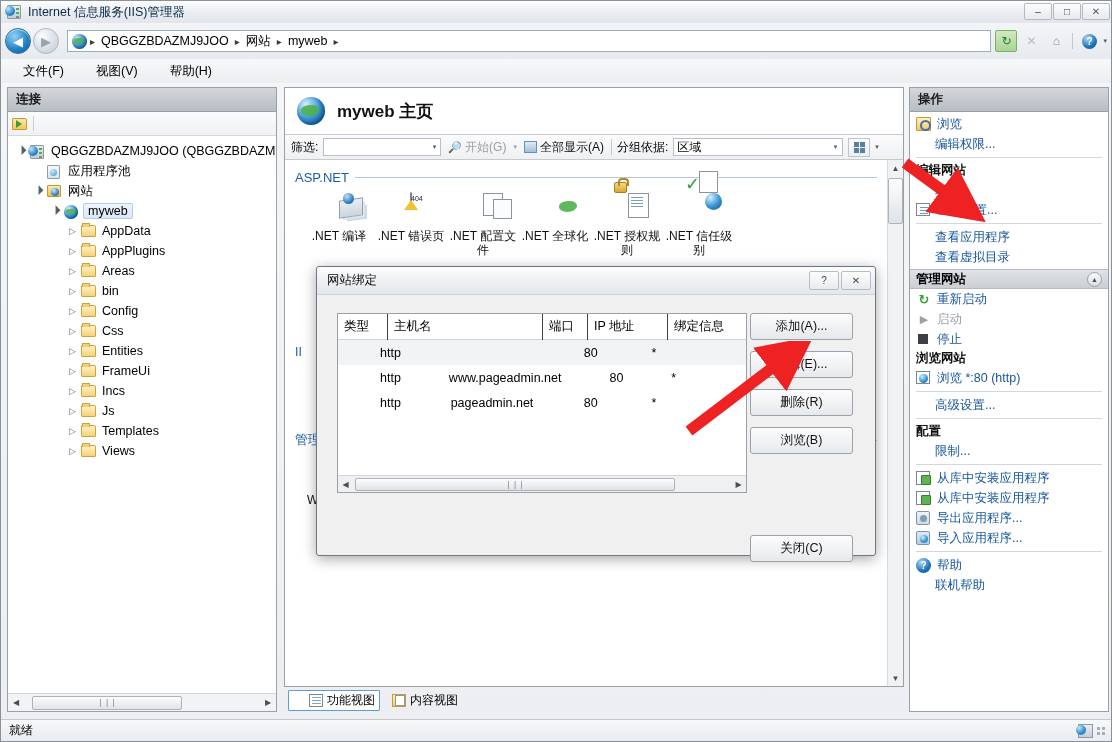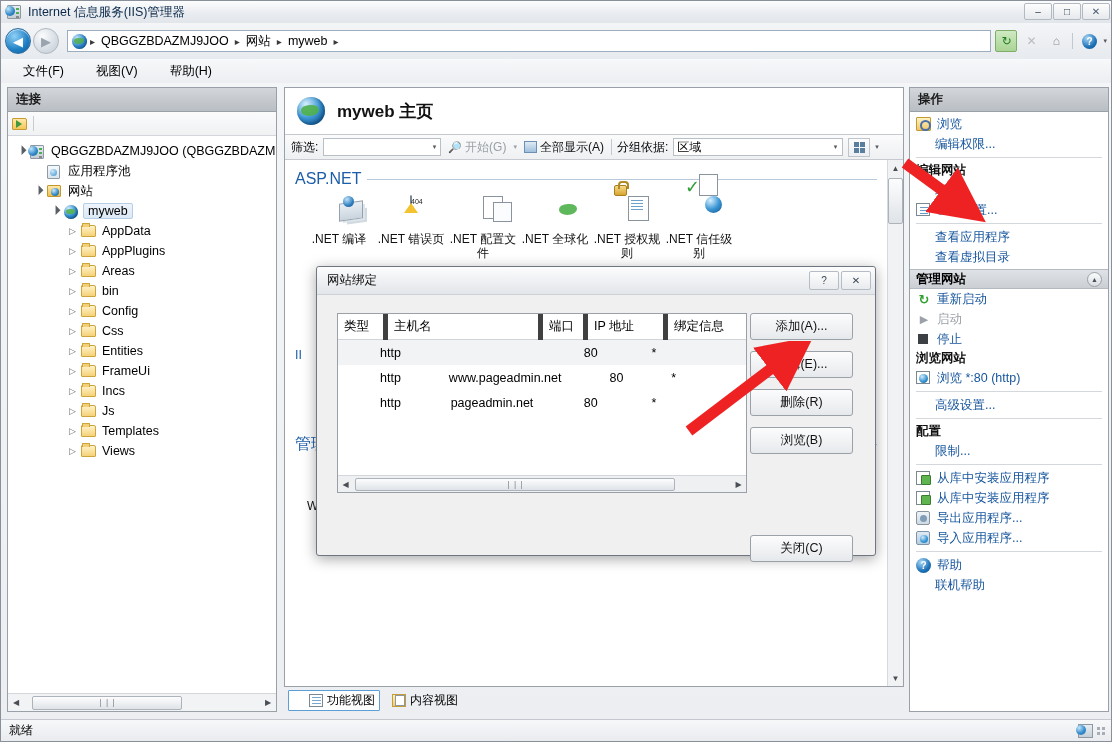--- a/index.html
+++ b/index.html
@@ -247,21 +247,21 @@
   .viewbtn {
     width:22px;height:19px;border:1px solid #c0c5cb;background:linear-gradient(#fdfdfe,#eceef1);
     display:flex;align-items:center;justify-content:center;
   }
   .grid4 { width:11px;height:11px;display:grid;grid-template-columns:1fr 1fr;grid-gap:1px; }
   .grid4 i { background:#5a7f9e; display:block; }
 
   .content-scroll { flex:1; position:relative; overflow:hidden; background:#fff; display:flex; }
   .content-inner { flex:1; padding:6px 10px 0 10px; overflow:hidden; }
   .grp-hdr { display:flex; align-items:center; gap:6px; margin:4px 0 2px 0; }
-  .grp-hdr .gt { color:#1c5ea8; font-size:16px; white-space:nowrap; }
+  .grp-hdr .gt { color:#1c5ea8; font-size:13px; white-space:nowrap; }
   .grp-hdr .gl { flex:1; height:1px; background:#b9c9dc; }
   .icon-row { display:flex; gap:0px; padding:6px 0 0 8px; }
   .feat {
     width:72px; display:flex; flex-direction:column; align-items:center; gap:4px;
     font-size:12px; text-align:center; line-height:14px;
   }
   .feat .fi { width:34px; height:32px; position:relative; }
   .feat .fl { color:#111; }
 
   
@@ -496,21 +496,21 @@
   .dlg-body { position:relative; height:262px; padding:18px 14px 0 20px; }
   .dlg-list {
     position:absolute; left:20px; top:18px; width:410px; height:180px;
     background:#fff; border:1px solid #9aa0a7;
     display:flex; flex-direction:column;
   }
   .lst-head {
     height:26px; display:flex; align-items:center;
     border-bottom:1px solid #d0d4d9; background:#fff; font-size:12.5px;
   }
-  .lst-head .col { padding:0 6px; height:26px; display:flex; align-items:center; border-right:5px solid #404040; }
+  .lst-head .col { padding:0 6px; height:26px; display:flex; align-items:center; border-right:1px solid #404040; }
   .lst-rows { flex:1; overflow:hidden; }
   .lst-row { height:25px; display:flex; align-items:center; font-size:12.5px; }
   .lst-row.sel { background:#f2f3f5; }
   .lst-row .cell { padding:0 6px; height:25px; display:flex; align-items:center;margin-left:36px; }
   .c-type { width:50px; }
   .c-host { width:155px; }
   .c-port { width:45px; }
   .c-ip   { width:80px; }
   .c-bind { width:auto; }
   .lst-hscroll {

